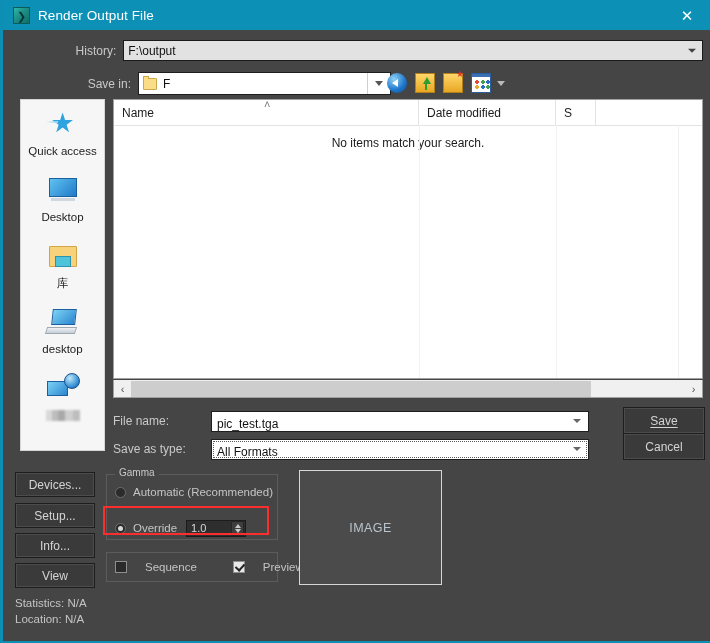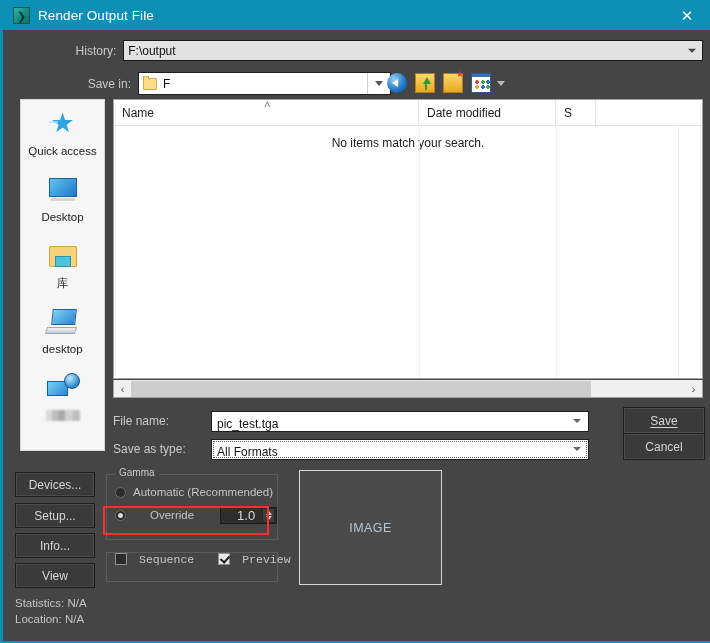--- a/index.html
+++ b/index.html
@@ -163,32 +163,32 @@
   .groupbox{position:absolute;border:1px solid #5c5c5c;box-sizing:border-box;}
   #gamma-group{left:103px;top:474px;width:172px;height:66px;}
   .gb-title{position:absolute;left:8px;top:-8px;background:#454545;padding:0 4px;font-size:10px;color:#c9c9c9;}
   .radio-row{display:flex;align-items:center;height:18px;padding-left:8px;}
   .radio{width:11px;height:11px;border-radius:50%;background:#2b2b2b;border:1px solid #6d6d6d;
          box-sizing:border-box;position:relative;margin-right:7px;flex:none;}
   .radio.on:after{content:"";position:absolute;left:2px;top:2px;width:5px;height:5px;border-radius:50%;background:#d9d9d9;}
   .radio-lbl{font-size:11.5px;color:#c4c4c4;}
   .spin{width:60px;height:17px;background:#2e2e2e;border:1px solid #1c1c1c;box-sizing:border-box;
         display:flex;align-items:center;margin-left:9px;position:relative;}
-  .spin .sv{font-size:13px;color:#d8d8d8;padding-left:16px;}
+  .spin .sv{font-size:11px;color:#d8d8d8;padding-left:4px;}
   .spin-btns{position:absolute;right:1px;top:0;width:13px;height:15px;background:#3d3d3d;border:1px solid #252525;
         box-sizing:border-box;display:flex;flex-direction:column;align-items:center;justify-content:center;}
   .spin-btns i{display:block;width:0;height:0;border-left:3px solid transparent;border-right:3px solid transparent;}
   .spin-btns i.u{border-bottom:4px solid #c8c8c8;margin-bottom:1px;}
   .spin-btns i.d{border-top:4px solid #c8c8c8;}
   #gamma-highlight{position:absolute;left:100px;top:506px;width:166px;height:29px;
                    border:2px solid #fb2d2d;box-sizing:border-box;pointer-events:none;}
 
   
   #seq-group{left:103px;top:552px;width:172px;height:30px;}
-  .chk-row{display:flex;height:28px;padding-left:8px;gap:12px;font-family:Liberation Mono, monospace;}
+  .chk-row{display:flex;align-items:center;height:28px;padding-left:8px;gap:18px;}
   .chkbox{width:12px;height:12px;background:#2b2b2b;border:1px solid #8f8f8f;box-sizing:border-box;
           position:relative;flex:none;}
   .chkbox.on{background:#e8e8e8;}
   .chkbox.on:after{content:"";position:absolute;left:3px;top:0px;width:4px;height:7px;
           border:solid #222;border-width:0 2px 2px 0;transform:rotate(42deg);}
   .chk-lbl{font-size:11.5px;color:#c4c4c4;}
 
   
   #image-preview{position:absolute;left:296px;top:470px;width:143px;height:115px;
                  background:#4b4b4b;border:1px solid #d6d6d6;box-sizing:border-box;
@@ -332,21 +332,21 @@
   <div class="dlg-btn" id="view-button">
     <span>View</span>
   </div>
 
   <div class="groupbox" id="gamma-group">
     <div class="gb-title">Gamma</div>
     <div class="radio-row" style="margin-top:8px;">
       <span class="radio"></span>
       <span class="radio-lbl">Automatic (Recommended)</span>
     </div>
-    <div class="radio-row" style="margin-top:5px;gap:17px;">
+    <div class="radio-row" style="margin-top:18px;">
       <span class="radio on"></span>
       <span class="radio-lbl">Override</span>
       <span class="spin">
         <span class="sv">1.0</span>
         <span class="spin-btns">
             <i class="u"></i>
             <i class="d"></i>
           </span>
       </span>
     </div>

